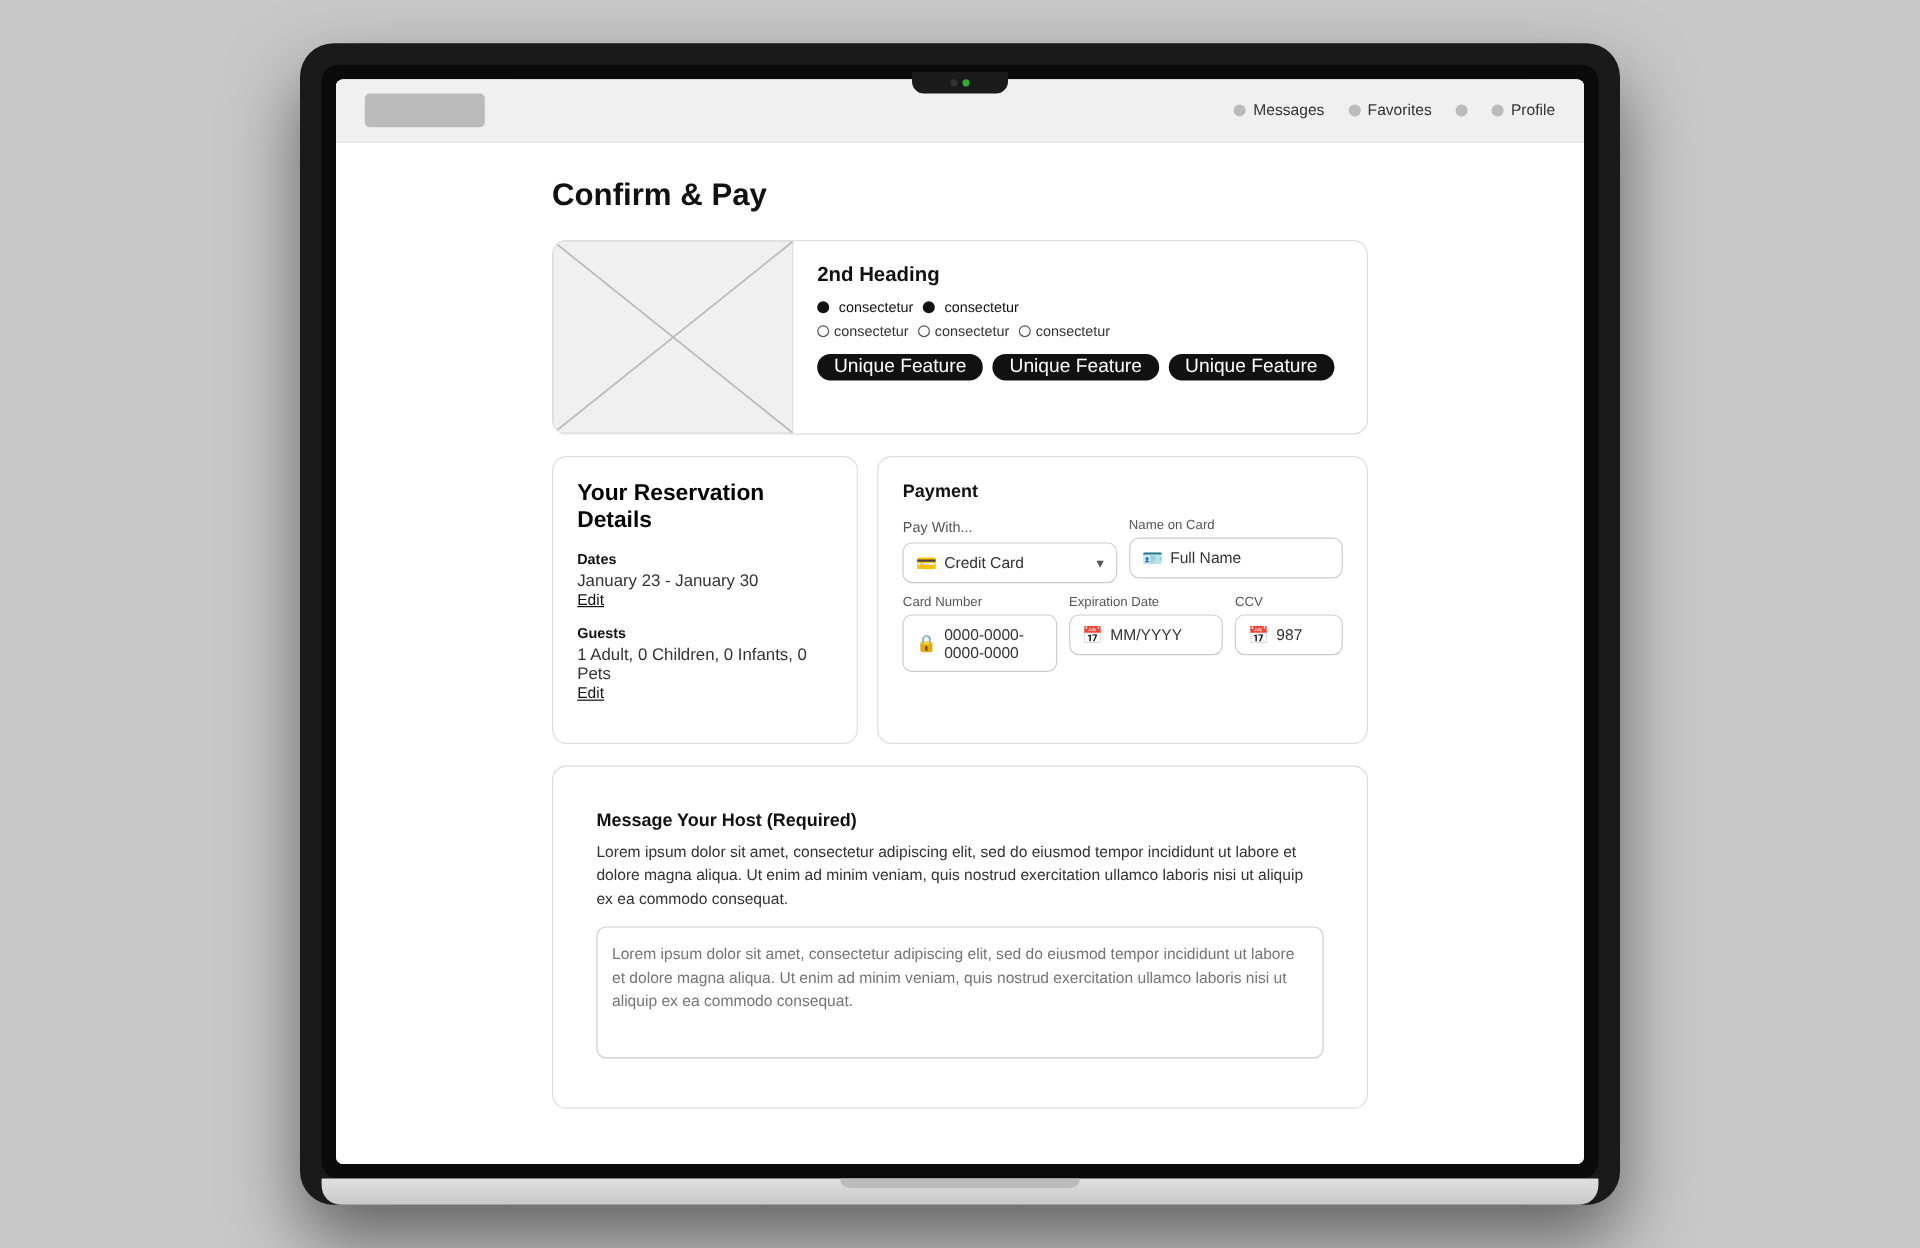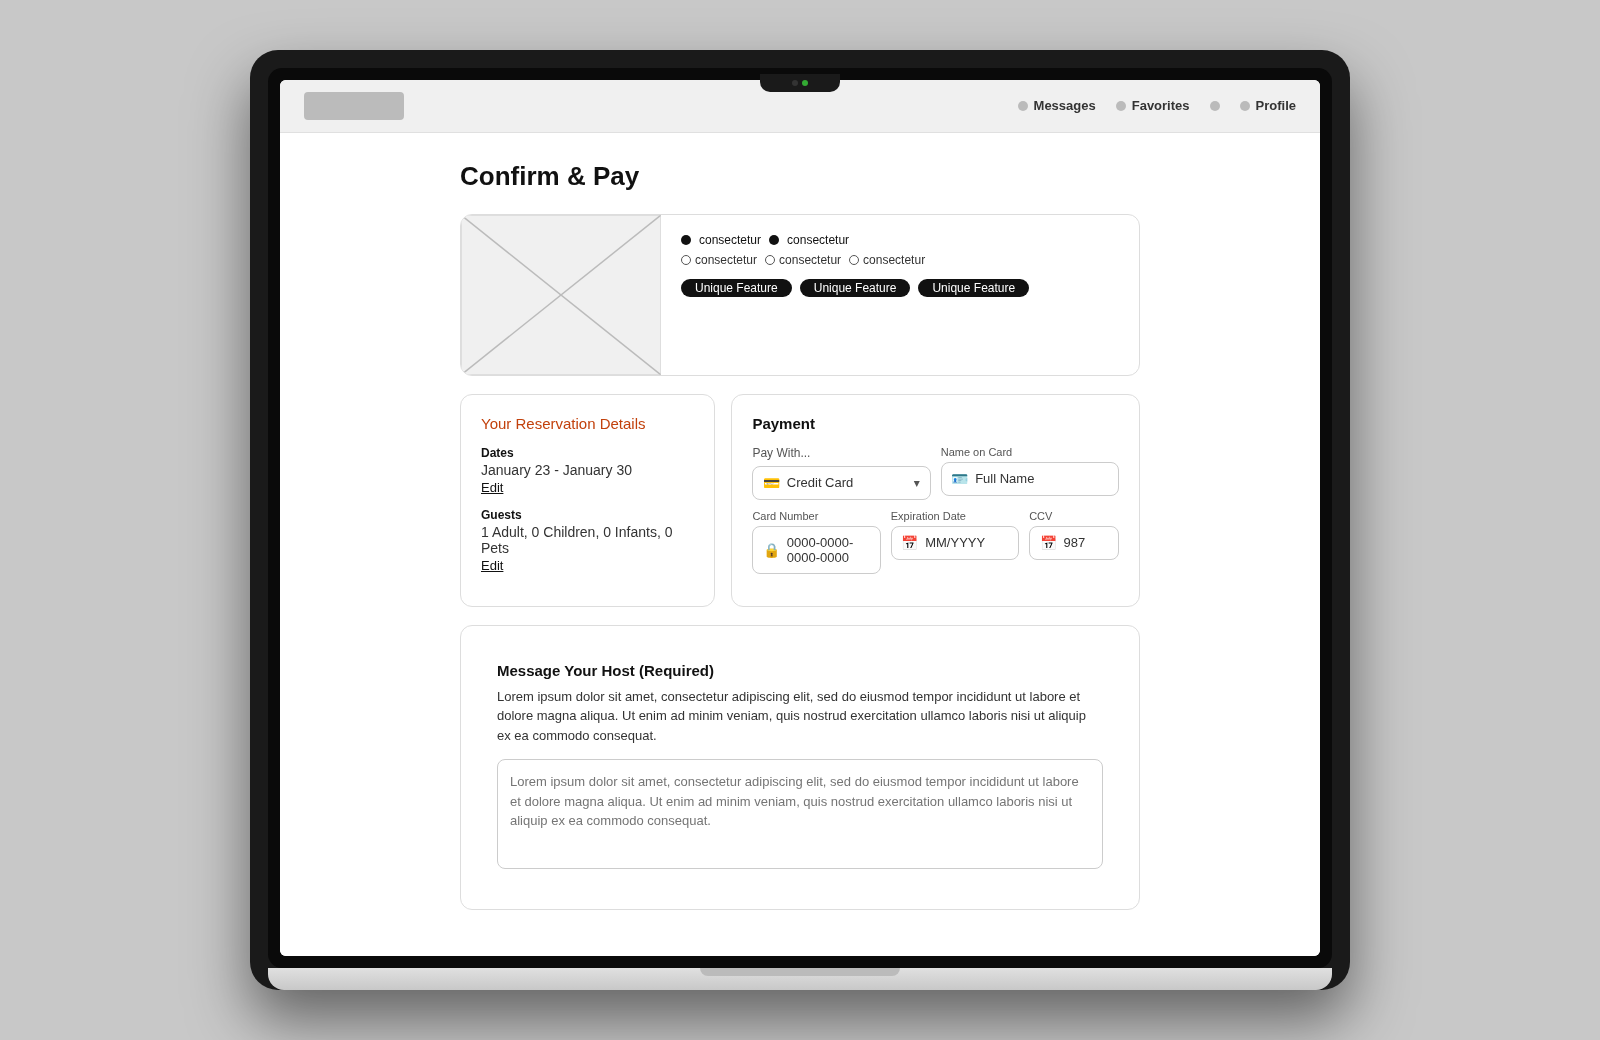--- a/index.html
+++ b/index.html
@@ -73,21 +73,20 @@
       align-items: center;
       gap: 20px;
     }
     .nav-link {
       display: flex;
       align-items: center;
       gap: 6px;
       font-size: 13px;
       color: #333;
       cursor: pointer;
-      font-weight: bold;
     }
     .nav-dot {
       width: 10px;
       height: 10px;
       border-radius: 50%;
       background: #bbb;
     }
 
     
     .main-content {
@@ -174,44 +173,44 @@
     .feature-buttons {
       display: flex;
       gap: 8px;
     }
     .feature-btn {
       background: #111;
       color: #fff;
       border: none;
       border-radius: 20px;
       padding: 2px 14px;
-      font-size: 12px;
+      font-size: 16px;
       font-weight: 500;
       cursor: pointer;
     }
 
     
     .two-col {
       display: grid;
       grid-template-columns: 1fr 1.6fr;
       gap: 16px;
       margin-bottom: 18px;
     }
 
     .card {
       border: 1px solid #ddd;
       border-radius: 12px;
       padding: 20px;
     }
 
     
     .reservation-heading {
-      font-size: 15px;
-      font-weight: 400;
-      color: #c2410c;
+      font-size: 19px;
+      font-weight: 700;
+      color: #000000;
       margin-bottom: 14px;
     }
     .reservation-field {
       margin-bottom: 12px;
     }
     .field-label {
       font-size: 12px;
       font-weight: 600;
       color: #111;
       margin-bottom: 2px;
@@ -372,20 +371,21 @@
 
         <div class="listing-card">
           <div class="listing-image-placeholder">
             <svg class="placeholder-x-svg" viewBox="0 0 200 160" preserveAspectRatio="none">
               <line x1="0" y1="0" x2="200" y2="160" stroke="#bbb" stroke-width="1.5"></line>
               <line x1="200" y1="0" x2="0" y2="160" stroke="#bbb" stroke-width="1.5"></line>
               <rect x="0" y="0" width="200" height="160" fill="none" stroke="#ccc" stroke-width="1"></rect>
             </svg>
           </div>
           <div class="listing-info">
+            <div class="listing-heading">2nd Heading</div>
             <div class="listing-badges-filled">
               <div class="badge-filled"></div>
               <span class="badge-label">consectetur</span>
               <div class="badge-filled"></div>
               <span class="badge-label">consectetur</span>
             </div>
             <div class="listing-badges-outline">
               <div class="badge-outline-group">
                 <div class="badge-outline"></div>
                 <span class="badge-outline-label">consectetur</span>

